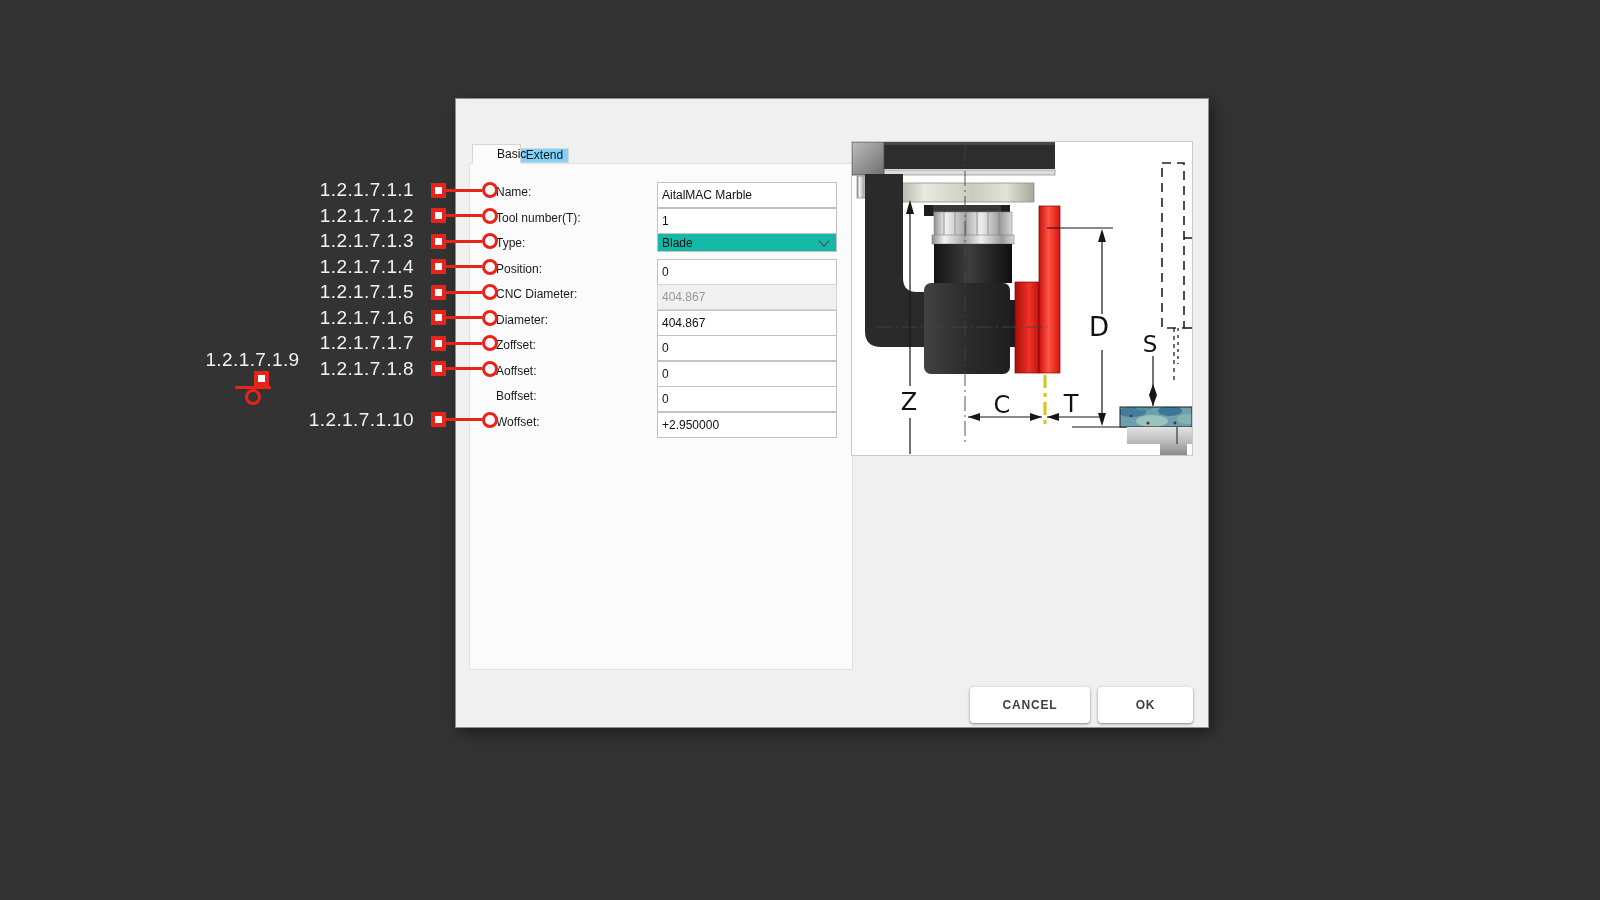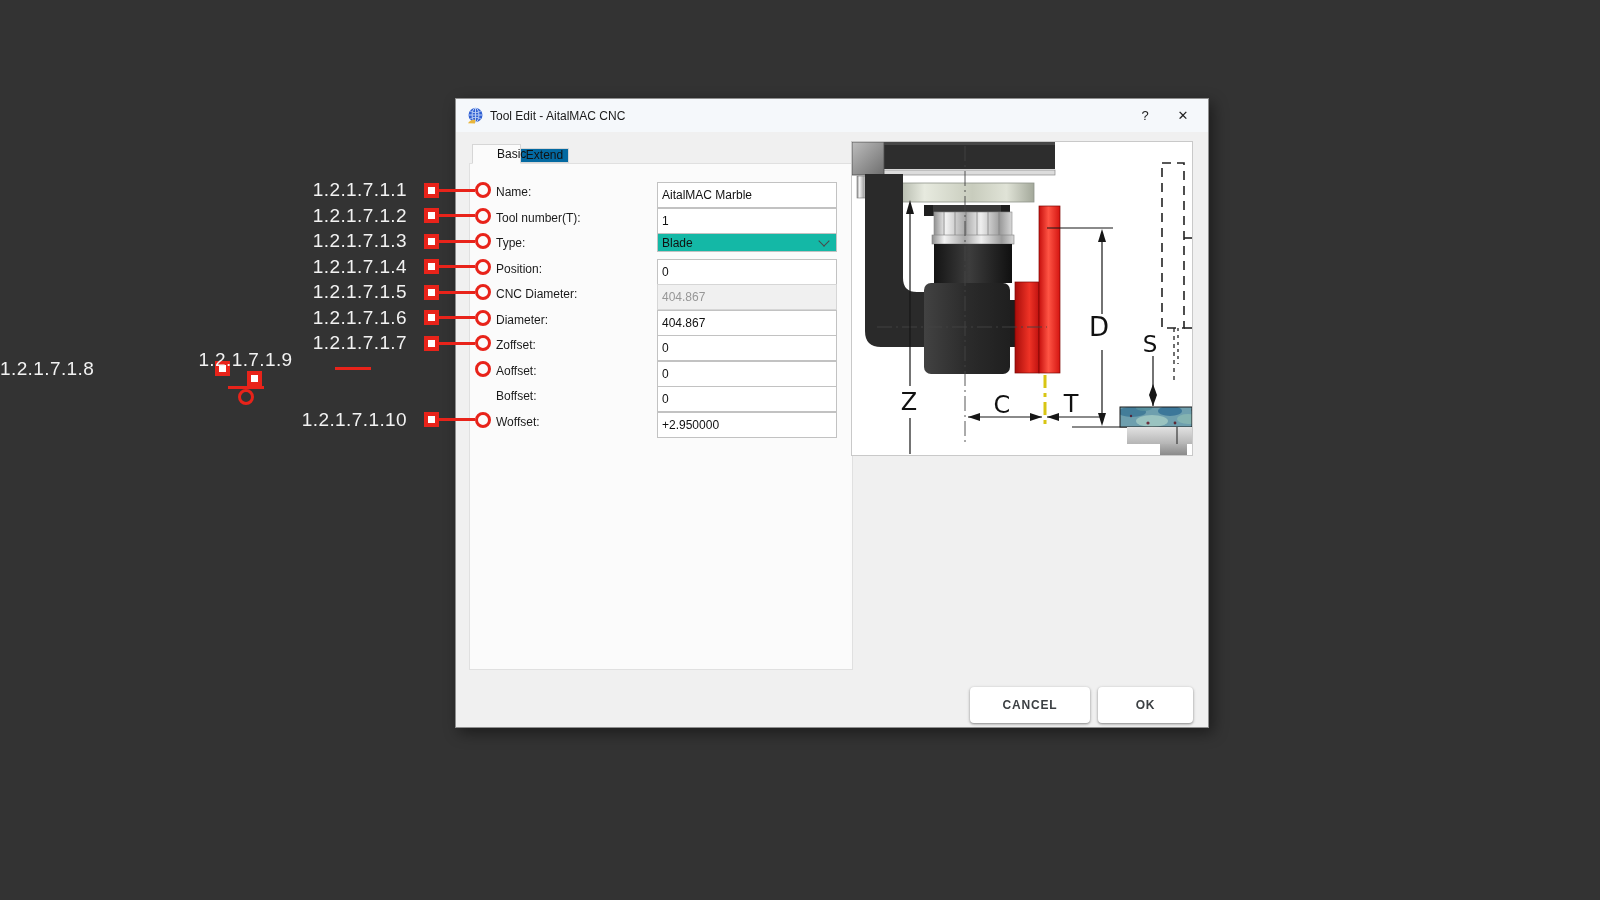--- a/index.html
+++ b/index.html
@@ -1,41 +1,41 @@
 <!DOCTYPE html>
 <html><head>
 <meta charset="utf-8">
 <style>
   html,body{margin:0;padding:0;background:#333333;}
   .stage{position:relative;width:1600px;height:900px;background:#333333;overflow:hidden;
          font-family:"Liberation Sans","DejaVu Sans",sans-serif;}
 
   
-  .ann-row{position:absolute;left:0;width:491px;height:22px;display:flex;align-items:center;
+  .ann-row{position:absolute;left:7px;width:491px;height:22px;display:flex;align-items:center;
            justify-content:flex-end;z-index:20;pointer-events:none;}
   .ann-label{color:#f2f2f2;font-size:19px;letter-spacing:.4px;white-space:nowrap;}
   .ann-square{width:7px;height:7px;border:4px solid #e8231a;background:#ffffff;margin-left:17px;flex:none;}
   .ann-line{width:36px;height:3px;background:#e8231a;flex:none;}
   .ann-circle{width:10px;height:10px;border:3px solid #e8231a;border-radius:50%;background:transparent;flex:none;}
 
   
   .dialog{position:absolute;left:455px;top:98px;width:754px;height:630px;background:#f0f0f0;
           border:1px solid #8f8f8f;box-shadow:4px 5px 14px rgba(0,0,0,.45);box-sizing:border-box;z-index:1;}
   .titlebar{position:absolute;left:0;top:0;right:0;height:33px;background:#f5f8fb;display:flex;
             align-items:center;}
   .app-icon{width:17px;height:17px;margin-left:11px;margin-right:6px;flex:none;}
   .win-title{font-size:12px;color:#1a1a1a;}
   .win-btn{position:absolute;top:0;width:38px;height:33px;line-height:33px;text-align:center;
            color:#222;cursor:default;}
   .btn-help{right:44px;font-size:13px;}
   .btn-close{right:6px;font-size:13px;}
 
   
   .tab{position:absolute;box-sizing:border-box;font-size:12px;color:#111;text-align:center;
-       border:1px solid #d6d6d6;background:#0369a1;cursor:default;}
+       border:1px solid #d6d6d6;background:#7dd3fc;cursor:default;}
   .tab-basic{left:16px;top:45px;width:49px;height:20px;line-height:18px;background:#fbfbfb;
              border-bottom:1px solid #fbfbfb;z-index:4;padding-left:24px;}
   .tab-extend{left:64px;top:49px;width:49px;height:15px;line-height:13px;z-index:2;}
   .panel{position:absolute;left:13px;top:64px;width:384px;height:507px;background:#fbfbfb;
          border:1px solid #e0e0e0;box-sizing:border-box;z-index:1;}
 
   
   .form-row{position:absolute;left:0;width:100%;height:20px;}
   .f-label{position:absolute;left:26px;top:0;line-height:20px;font-size:12px;color:#1b1b1b;white-space:nowrap;}
   .f-input{position:absolute;left:187px;top:0;width:180px;height:19px;box-sizing:border-box;
@@ -107,21 +107,21 @@
     <span class="ann-circle"></span>
   </div>
 
   <div class="ann-row" style="top: 332px;">
     <span class="ann-label">1.2.1.7.1.7</span>
     <span class="ann-square"></span>
     <span class="ann-line"></span>
     <span class="ann-circle"></span>
   </div>
 
-  <div class="ann-row" style="top: 357.5px; justify-content: space-between;">
+  <div class="ann-row" style="top: 357.5px;">
     <span class="ann-label">1.2.1.7.1.8</span>
     <span class="ann-square"></span>
     <span class="ann-line"></span>
     <span class="ann-circle"></span>
   </div>
 
   <div class="ann-row" style="top: 383px; flex-direction: column;">
     <span class="ann-label">1.2.1.7.1.9</span>
     <span class="ann-square"></span>
     <span class="ann-line"></span>
@@ -131,32 +131,20 @@
   <div class="ann-row" style="top: 408.5px;">
     <span class="ann-label">1.2.1.7.1.10</span>
     <span class="ann-square"></span>
     <span class="ann-line"></span>
     <span class="ann-circle"></span>
   </div>
 </div>
 
   <div class="dialog">
 
-    <div class="titlebar">
-      <svg class="app-icon" viewBox="0 0 17 17">
-        <circle cx="8.5" cy="8" r="7" fill="#2e5fd3"></circle>
-        <path d="M1.5,8 h14 M8.5,1 v14" stroke="#b9cdf5" stroke-width="1" fill="none"></path>
-        <path d="M3,3.8 c3.5,2.5 7.5,2.5 11,0 M3,12.2 c3.5,-2.5 7.5,-2.5 11,0" stroke="#b9cdf5" stroke-width="1" fill="none"></path>
-        <ellipse cx="8.5" cy="8" rx="3.4" ry="7" fill="none" stroke="#b9cdf5" stroke-width="1"></ellipse>
-        <path d="M1,16.2 q2.5,-4.2 7.5,-3.4 l-0.6,3.6 z" fill="#e9b63c"></path>
-      </svg>
-      <span class="win-title">Tool Edit - AitalMAC CNC</span>
-      <span class="win-btn btn-help">?</span>
-      <span class="win-btn btn-close">✕</span>
-    </div>
 
     <div class="tab tab-basic">Basic</div>
     <div class="tab tab-extend">Extend</div>
 
     <div class="panel">
       <div>
   <div class="form-row" style="top: 18px;">
     <span class="f-label">Name:</span>
     <input class="f-input" value="AitalMAC Marble" style="">
 

